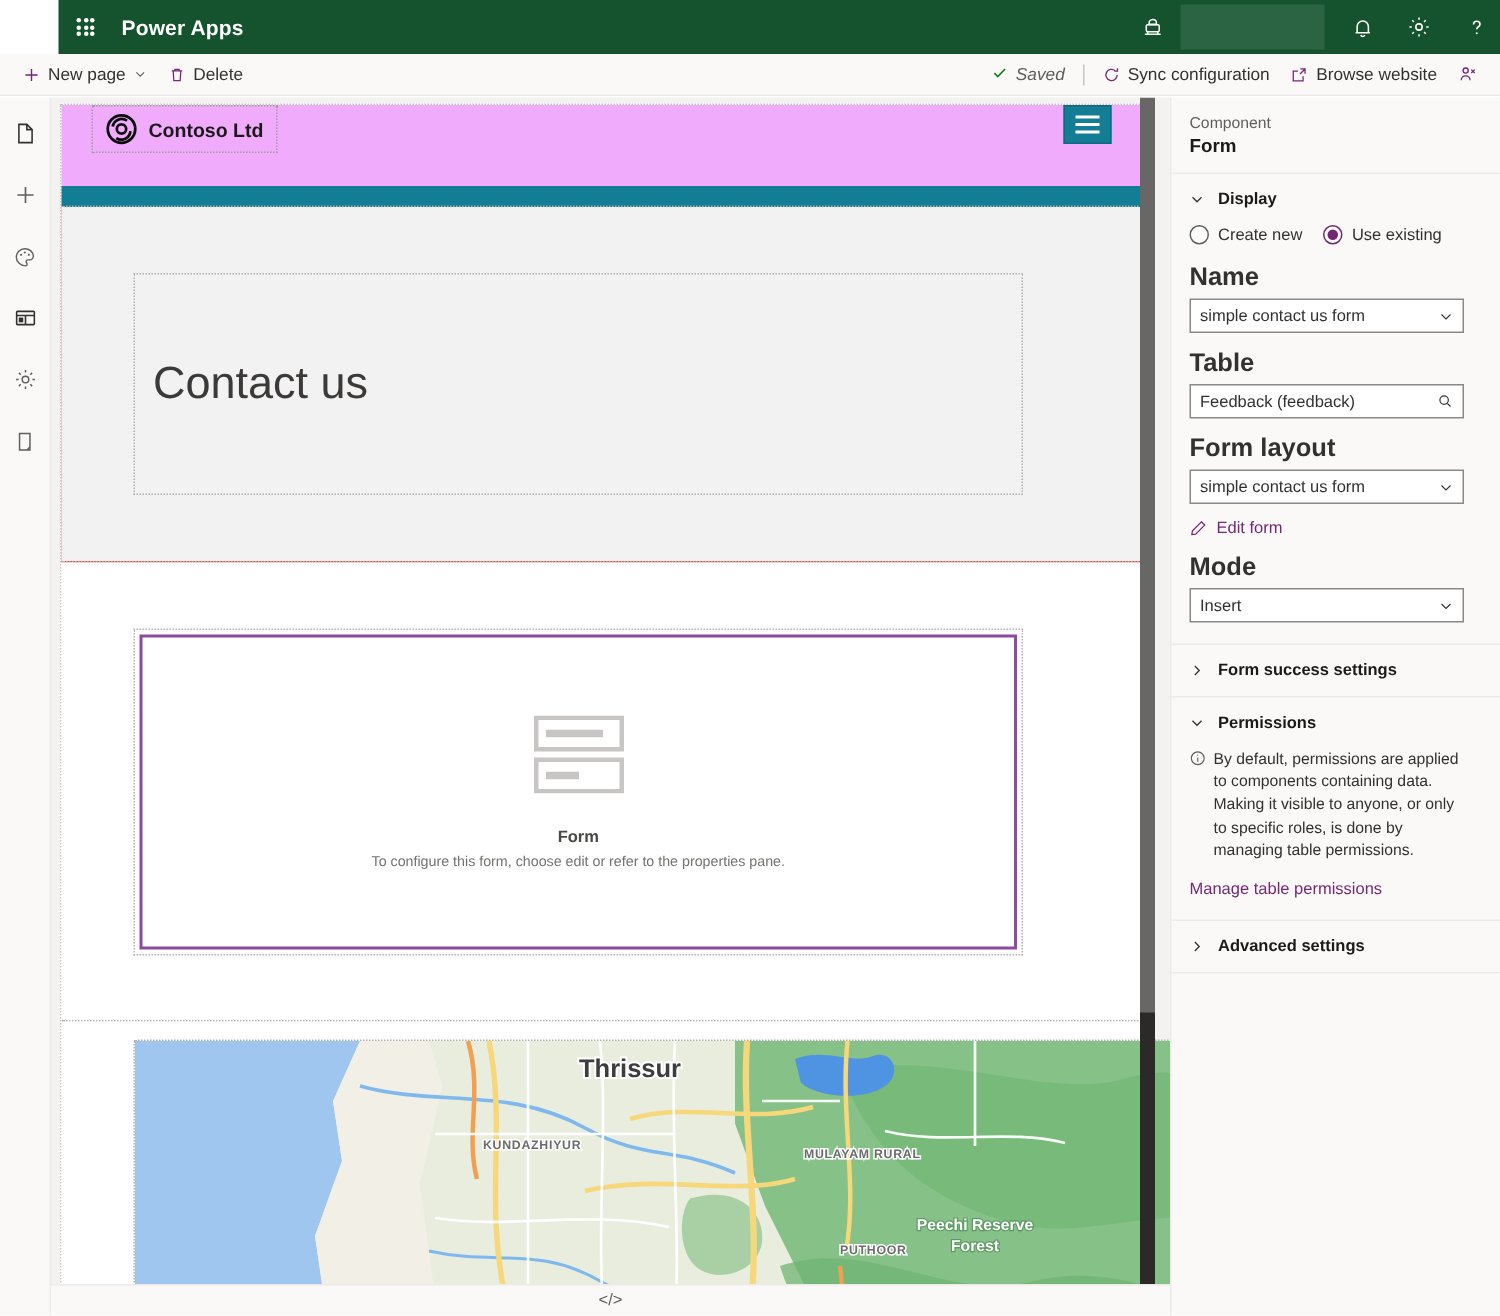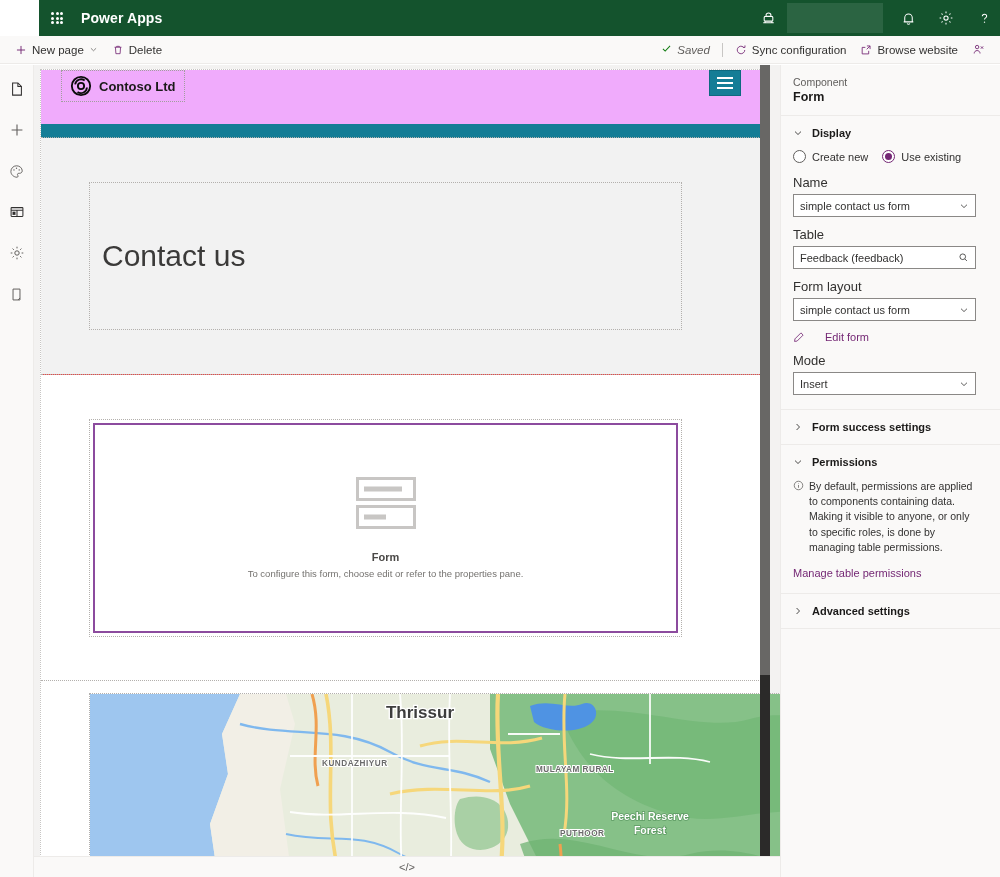--- a/index.html
+++ b/index.html
@@ -236,32 +236,32 @@
     width:13px; height:13px; border-radius:50%;
     border:1px solid #605e5c; background:#fff;
     display:flex; align-items:center; justify-content:center;
   }
   .radio.on .dot { border-color:#742774; border-width:1px; }
   .radio.on .dot::after {
     content:""; width:7px; height:7px; border-radius:50%; background:#742774;
   }
   .radio span.lbl { font-size:11px; color:#323130; }
 
-  .field-label { font-size:13px; color:#323130; font-weight:400; margin:0 0 4px 0; }
+  .field-label { font-size:17px; color:#323130; font-weight:700; margin:0 0 4px 0; }
   .field {
     height:23px; background:#ffffff;
     border:1px solid #8a8886;
     display:flex; align-items:center;
     padding:0 6px; margin-bottom:10px;
     cursor:pointer;
   }
   .field .val { font-size:11px; color:#323130; flex:1; overflow:hidden; white-space:nowrap; }
   .field .adorn { color:#323130; display:flex; align-items:center; }
 
-  .link-row { display:flex; align-items:center; gap:20px; margin: 0 0 10px 0; cursor:pointer; }
+  .link-row { display:flex; align-items:center; gap:6px; margin: 0 0 10px 0; cursor:pointer; }
   .link-row .glyph { color:#742774; display:flex; }
   .link-row .txt { font-size:11px; color:#742774; }
 
   .perm-note {
     font-size:10.5px; color:#323130; line-height:1.45;
     display:flex; gap:5px; margin-bottom:12px;
   }
   .perm-note .info { color:#605e5c; flex:none; margin-top:1px; }
   .perm-link { font-size:11px; color:#742774; cursor:pointer; }
 </style>

